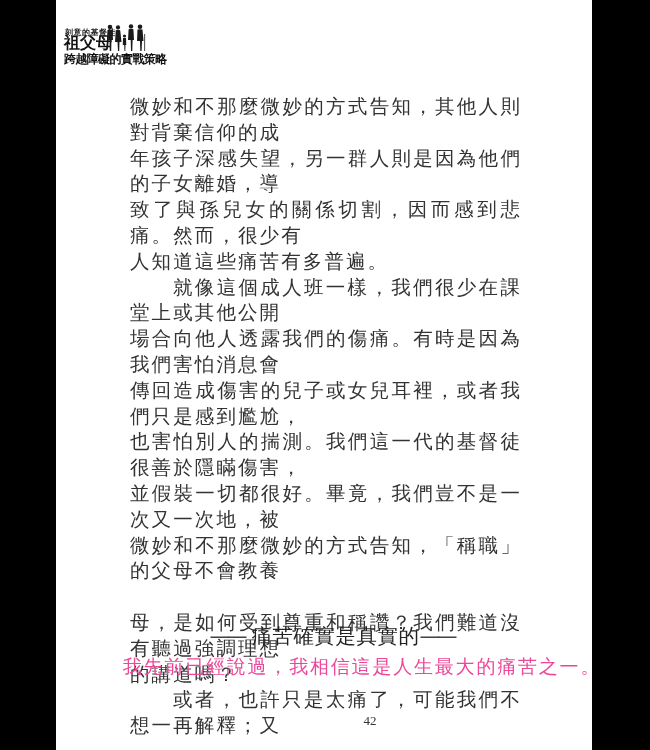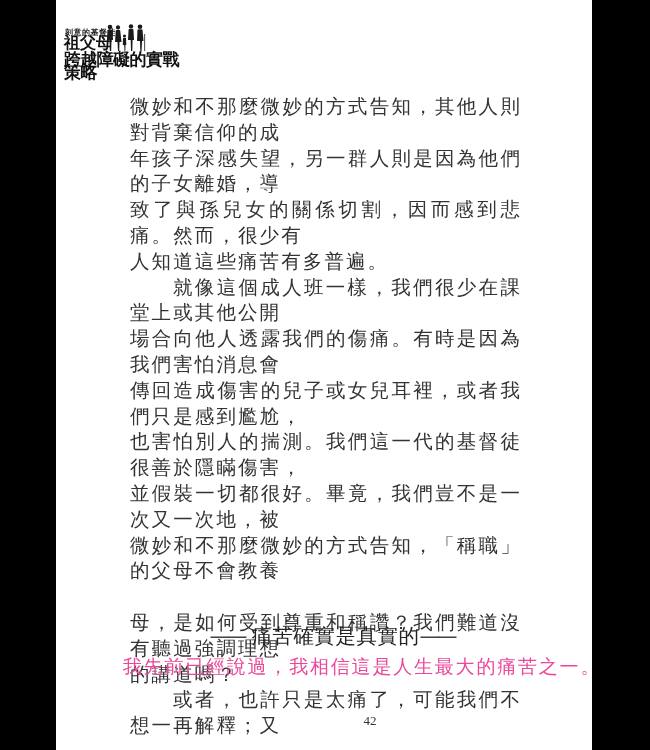--- a/index.html
+++ b/index.html
@@ -15,21 +15,21 @@
   }
   .logo-sub {
     position: absolute; left: 3px; top: 3px; font-size: 8px; font-weight: bold; color: #222;
     letter-spacing: 0.5px; font-family: "DejaVu Sans", sans-serif;
   }
   .logo-main {
     position: absolute; left: 2px; top: 11px; font-size: 16px; font-weight: bold; color: #111;
     letter-spacing: 0px; line-height: 16px;
   }
   .logo-tag {
-    position: absolute; left: 2px; top: 29px; font-size: 17px; font-weight: bold; color: #111;
+    position: absolute; left: 2px; top: 29px; font-size: 12px; font-weight: bold; color: #111;
     font-family: "DejaVu Sans", sans-serif; letter-spacing: -0.6px; line-height: 13px;
   }
   .logo-figures {
     position: absolute; left: 44px; top: 0px; width: 40px; height: 28px;
   }
   .body-text {
     position: absolute; left: 74px; top: 94px; width: 392px;
     font-size: 19.5px; line-height: 25.8px; color: #333;
     letter-spacing: 2.1px;
   }

